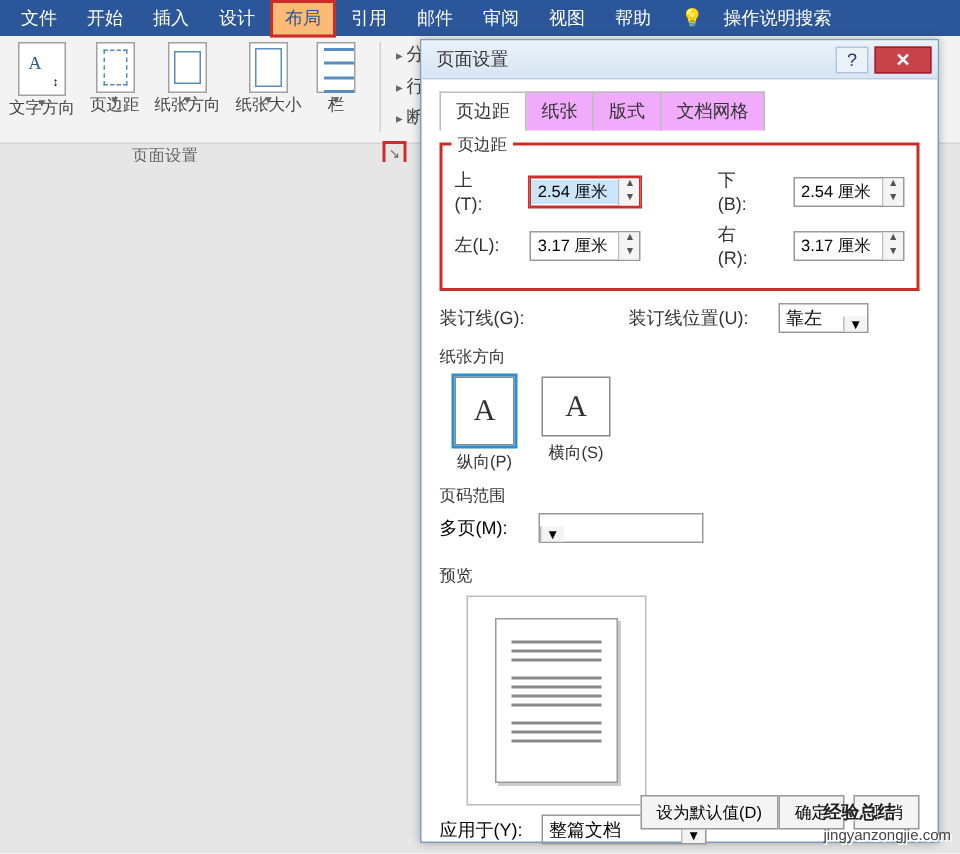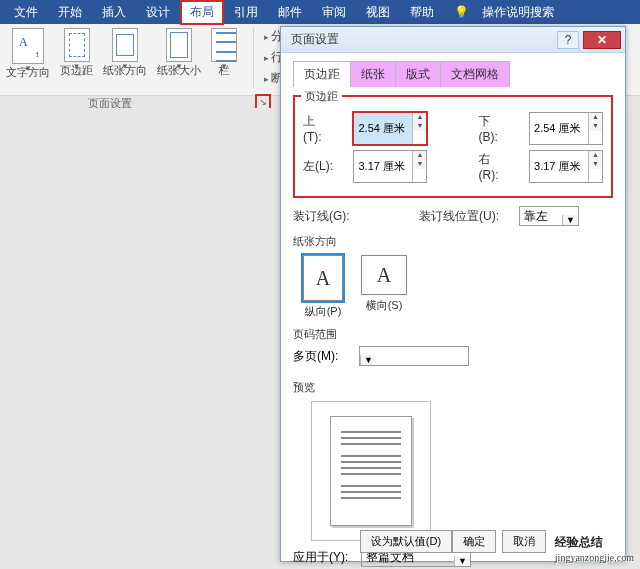--- a/index.html
+++ b/index.html
@@ -1,19 +1,19 @@
 <!DOCTYPE html>
 <html><head>
 <meta charset="utf-8">
 <style>
 *{box-sizing:border-box;margin:0;padding:0;font-family:"Microsoft YaHei","SimSun",sans-serif;font-size:12px}
 body{width:640px;height:569px;background:#e6e6e6;overflow:hidden;position:relative}
 .menubar{background:#2b579a;height:24px;display:flex;align-items:center;color:#fff;padding-left:4px}
 .menubar span{padding:0 10px;cursor:default}
-.menubar span.active{background:#ffffff;color:#2b579a;border:2px solid #cc2d2a;padding:2px 8px}
+.menubar span.active{background:#fdba74;color:#2b579a;border:2px solid #cc2d2a;padding:2px 8px}
 .ribbon{background:#f3f3f3;height:72px;display:flex;align-items:flex-start;padding:4px 6px;border-bottom:1px solid #d4d4d4}
 .rgroup{display:flex;flex-direction:column;align-items:center;margin-right:10px}
 .ricon{width:26px;height:34px;border:1px solid #a0a0a0;background:#fff;margin-bottom:2px;position:relative}
 .ricon.big{width:32px;height:36px}
 .ricon .drop{position:absolute;bottom:-10px;left:50%;transform:translateX(-50%);font-size:9px;color:#666}
 .rlabel{font-size:11px;color:#444;text-align:center;line-height:12px}
 .col-icon{width:20px;height:30px;display:flex;flex-direction:column;justify-content:space-between}
 .col-icon div{height:2px;background:#5b8bc3}
 .sep{width:1px;height:60px;background:#d0d0d0;margin:0 6px}
 .mini-opts{display:flex;flex-direction:column;gap:4px;font-size:11px;color:#444;margin-left:4px}
@@ -28,21 +28,21 @@
 .tabs{display:flex;padding:8px 10px 0 12px;gap:0}
 .tab{padding:4px 10px;border:1px solid #bbb;border-bottom:none;background:#f0abfc;color:#333;margin-right:-1px}
 .tab.active{background:#fff;position:relative;z-index:2}
 .body{padding:4px 12px 8px 12px}
 .group{border:1px solid #ccc;padding:10px 8px 8px 8px;margin-top:4px;position:relative}
 .group.hl{border:2px solid #cc2d2a}
 .group .gl{position:absolute;top:-8px;left:6px;background:#fff;padding:0 4px;font-size:11px;color:#333}
 .row{display:flex;align-items:center;margin:5px 0;gap:20px}
 .row label{width:44px;color:#333}
 .row label.w{width:70px}
-.row .spin{display:flex;border:1px solid #999;height:33px}
+.row .spin{display:flex;align-items:center;border:1px solid #999;height:20px}
 .row .spin.hl{border:1px solid #cc2d2a;outline:1px solid #cc2d2a}
 .row .spin input{width:58px;border:none;padding:2px 4px;font-size:11px;text-align:left;outline:none}
 .row .spin.sel input{background:#cce4f7}
 .row .spin .ar{width:14px;display:flex;flex-direction:column;border-left:1px solid #bbb}
 .row .spin .ar span{height:9px;font-size:7px;text-align:center;line-height:8px;color:#555;background:#f4f4f4}
 .row .gap{width:16px}
 .section-lbl{font-size:11px;color:#333;margin:8px 0 4px 0}
 .orient{display:flex;gap:18px;margin:6px 0 4px 10px}
 .obox{display:flex;flex-direction:column;align-items:center;gap:3px}
 .obox .pg{width:40px;height:46px;border:1px solid #888;display:flex;align-items:center;justify-content:center;font-family:serif;font-size:20px;color:#333;background:#fff}
@@ -50,24 +50,24 @@
 .obox .pg.land{width:46px;height:40px}
 .obox .ol{font-size:11px;color:#333}
 .sel-row{display:flex;align-items:center;gap:8px;margin:4px 0}
 .sel-row label{width:58px}
 .sel-row .combo{border:1px solid #999;height:20px;display:flex;align-items:flex-end;width:110px}
 .sel-row .combo span{flex:1;padding:0 4px}
 .sel-row .combo .dd{width:16px;text-align:center;border-left:1px solid #bbb;background:#f4f4f4;font-size:9px}
 .preview{width:120px;height:140px;border:1px solid #bbb;background:#fff;margin:6px 0 6px 18px;display:flex;align-items:center;justify-content:center}
 .preview .pp{width:82px;height:110px;border:1px solid #999;box-shadow:2px 2px 0 #ccc;padding:10px 10px}
 .preview .pp div{height:2px;background:#888;margin:4px 0}
-.dlg-foot{position:absolute;bottom:8px;left:12px;right:12px;display:flex;justify-content:center;align-items:center}
+.dlg-foot{position:absolute;bottom:8px;left:12px;right:12px;display:flex;justify-content:flex-end;align-items:center}
 .btn{border:1px solid #999;background:#f4f4f4;padding:3px 10px;font-size:11px}
 .watermark{position:absolute;right:6px;bottom:6px;font-family:"KaiTi",serif;font-size:24px;color:#222;font-weight:bold;text-shadow:1px 1px 0 #fff}
-.watermark .sub{font-size:10px;color:#444;display:block;text-align:right;font-family:Liberation Serif, serif;font-weight:normal}
+.watermark .sub{font-size:10px;color:#444;display:block;text-align:right;font-family:Liberation Sans, sans-serif;font-weight:normal}
 .doc-edge{position:absolute;top:108px;left:0;width:280px;height:460px;background:#e6e6e6}
 </style>
 </head>
 <body>
 
 <div class="menubar">
   <span>文件</span>
   <span>开始</span>
   <span>插入</span>
   <span>设计</span>

